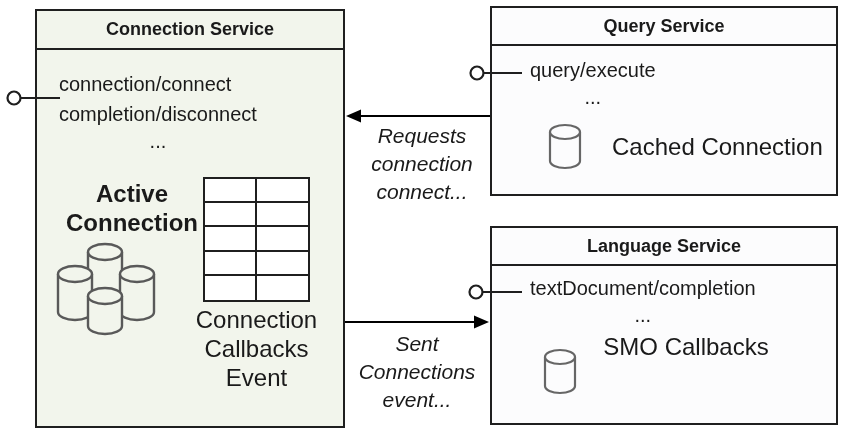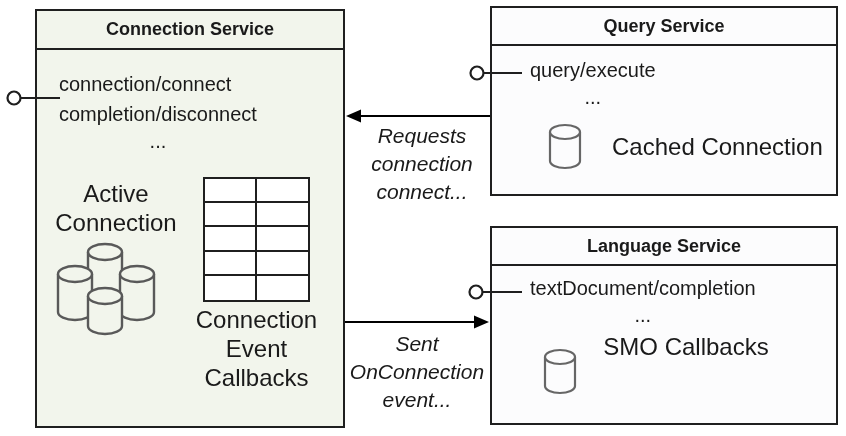--- a/index.html
+++ b/index.html
@@ -31,21 +31,21 @@
   }
   .box-conn .box-header{height:39px;}
   .box-query .box-header{height:38px;}
   .box-lang .box-header{height:38px;}
   .methods{position:absolute;font-size:20px;line-height:30px;white-space:nowrap;}
   .box-conn .methods{left:22px;top:58px;}
   .box-query .methods{left:38px;top:48px;line-height:29px;}
   .box-lang .methods{left:38px;top:46px;line-height:29px;}
   .methods .ellipsis{text-align:center;line-height:24px;}
   .centered-label{position:absolute;text-align:center;font-size:24px;line-height:29px;}
-  .active-label{left:4px;top:168px;width:150px;}
+  .active-label{left:20px;top:168px;width:150px;font-weight:bold;}
   .callbacks-label{left:142px;top:294px;width:155px;}
   .smo-label{left:63px;top:104px;width:262px;line-height:29px;}
   .cached-label{position:absolute;left:100px;top:125px;font-size:24px;white-space:nowrap;margin-left:20px;}
   .table-icon{
     position:absolute;left:166px;top:166px;width:107px;height:125px;
     box-sizing:border-box;border:2px solid var(--border);background:#ffffff;
     display:grid;grid-template-columns:1fr 1fr;grid-template-rows:repeat(5,1fr);
   }
   .table-icon .cell{box-sizing:border-box;border-right:2px solid var(--border);border-bottom:2px solid var(--border);}
   .table-icon .cell:nth-child(2n){border-right:none;}
@@ -89,22 +89,22 @@
         <div class="cell"></div>
       <div class="cell"></div>
         <div class="cell"></div>
       <div class="cell"></div>
         <div class="cell"></div>
       <div class="cell"></div>
         <div class="cell"></div>
     </div>
     <div class="centered-label callbacks-label">
       <div>Connection</div>
+      <div>Callbacks</div>
       <div>Event</div>
-      <div>Callbacks</div>
     </div>
   </section>
 
   <section class="box box-query">
     <header class="box-header">
       <span>Query Service</span>
     </header>
     <div class="methods">
       <div>query/execute</div>
       <div class="ellipsis">...</div>
@@ -182,17 +182,17 @@
     </g>
   </svg>
 
   <div class="annotation annotation-requests">
     <div>Requests</div>
     <div>connection</div>
     <div>connect...</div>
   </div>
   <div class="annotation annotation-sent">
     <div>Sent</div>
-    <div>OnConnection</div>
+    <div>Connections</div>
     <div>event...</div>
   </div>
 
 </div>
 
 </body></html>

